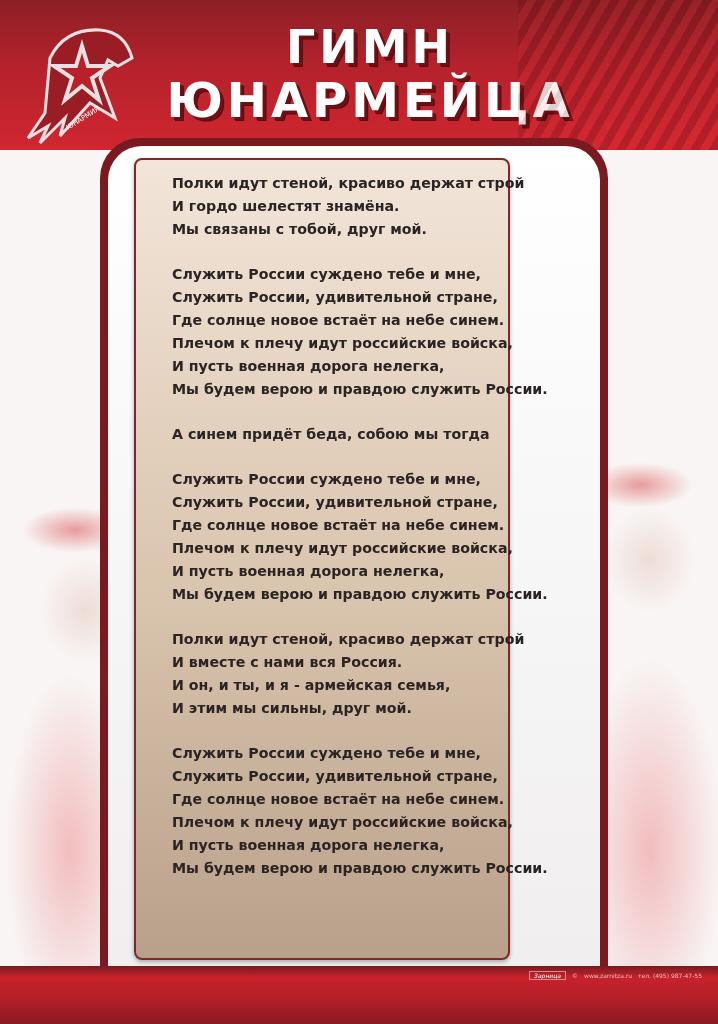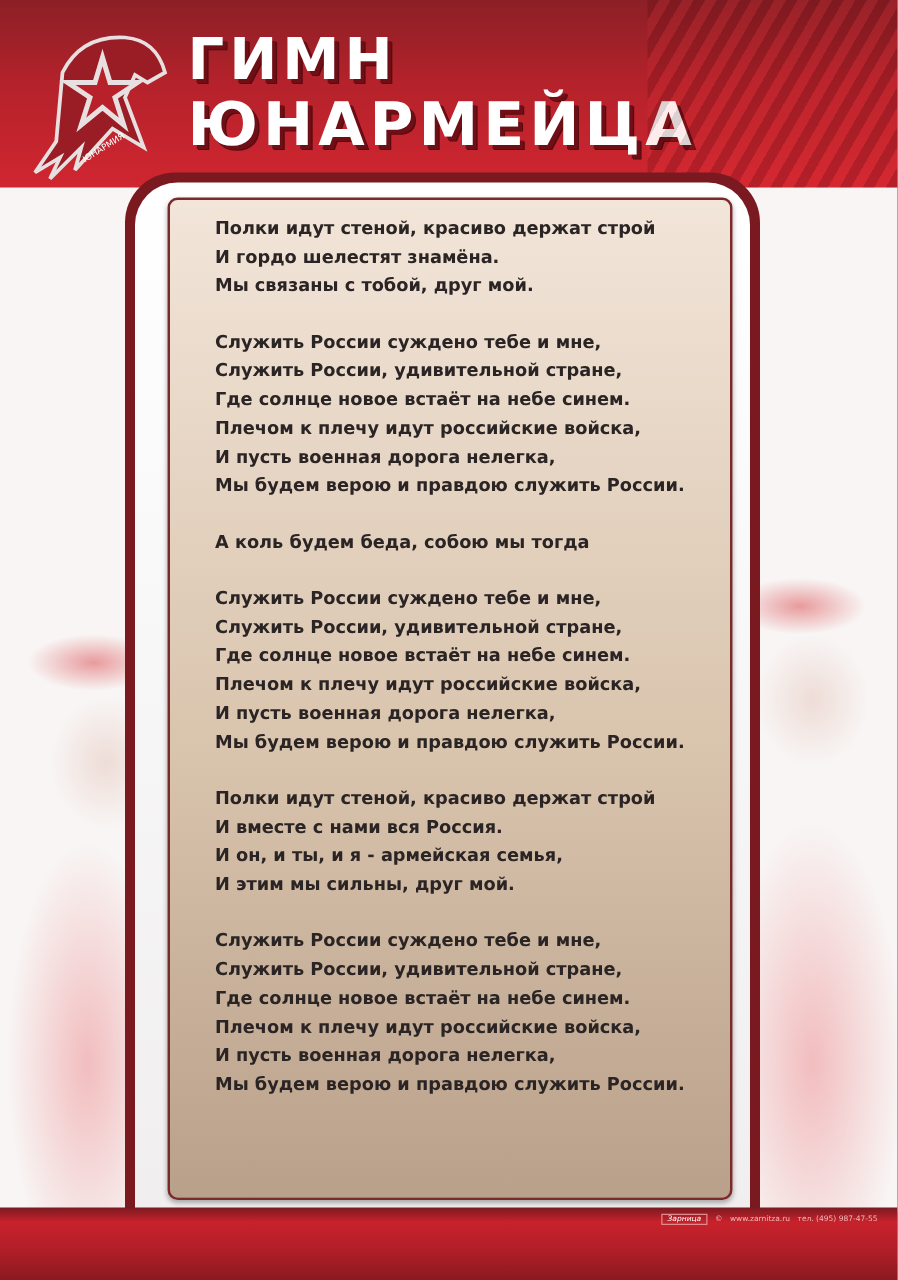--- a/index.html
+++ b/index.html
@@ -22,39 +22,39 @@
   .header {
     position: absolute; left: 0; top: 0; width: 718px; height: 150px;
     background: linear-gradient(180deg, #8c1f26 0%, #b5222b 45%, #d02630 100%);
   }
   .header::after {
     content: ""; position: absolute; right: 0; top: 0; width: 200px; height: 150px;
     background: repeating-linear-gradient(120deg, rgba(60,0,5,0.18) 0 8px, rgba(255,60,60,0.10) 8px 16px);
   }
   .logo { position: absolute; left: 20px; top: 18px; width: 120px; height: 130px; }
   .title {
-    position: absolute; left: 150px; width: 440px; 
+    position: absolute; left: 150px; width: 440px; text-align: center;
     color: #fff; font-family: "DejaVu Sans", sans-serif; font-weight: bold;
     letter-spacing: 4px;
     text-shadow: 3px 3px 0 #6e0f16, 4px 4px 0 #5a0a10;
   }
   .title.l1 { top: 20px; font-size: 46px; }
   .title.l2 { top: 72px; font-size: 48px; }
   .frame {
     position: absolute; left: 100px; top: 138px; width: 508px; height: 830px;
     border-radius: 40px 40px 0 0;
     background: #7a1a20;
   }
   .frame-inner {
     position: absolute; left: 108px; top: 146px; width: 492px; height: 822px;
     border-radius: 34px 34px 0 0;
     background: linear-gradient(180deg, #ffffff 0%, #f0eeee 100%);
   }
   .panel {
-    position: absolute; left: 134px; top: 158px; width: 452px; height: 802px;
+    position: absolute; left: 134px; top: 158px; width: 376px; height: 802px;
     border: 2px solid #7a2a2a; border-radius: 8px; box-sizing: border-box;
     background: linear-gradient(180deg, #f2e5d9 0%, #d9c4ad 55%, #b9a08a 100%);
     box-shadow: 0 2px 4px rgba(0,0,0,0.3);
   }
   .lyrics { position: absolute; left: 36px; top: 12px; }
   .stanza { margin-bottom: 22px; }
   .line {
     font-size: 14.2px; line-height: 23px; font-weight: bold; color: #2a2424;
     white-space: nowrap;
   }
@@ -95,21 +95,21 @@
     </div>
     <div class="stanza">
       <div class="line">Служить России суждено тебе и мне,</div>
       <div class="line">Служить России, удивительной стране,</div>
       <div class="line">Где солнце новое встаёт на небе синем.</div>
       <div class="line">Плечом к плечу идут российские войска,</div>
       <div class="line">И пусть военная дорога нелегка,</div>
       <div class="line">Мы будем верою и правдою служить России.</div>
     </div>
     <div class="stanza">
-      <div class="line">А коль будем беда, собою мы тогда</div>
+      <div class="line">А синем придёт беда, собою мы тогда</div>
     </div>
     <div class="stanza">
       <div class="line">Служить России суждено тебе и мне,</div>
       <div class="line">Служить России, удивительной стране,</div>
       <div class="line">Где солнце новое встаёт на небе синем.</div>
       <div class="line">Плечом к плечу идут российские войска,</div>
       <div class="line">И пусть военная дорога нелегка,</div>
       <div class="line">Мы будем верою и правдою служить России.</div>
     </div>
     <div class="stanza">

